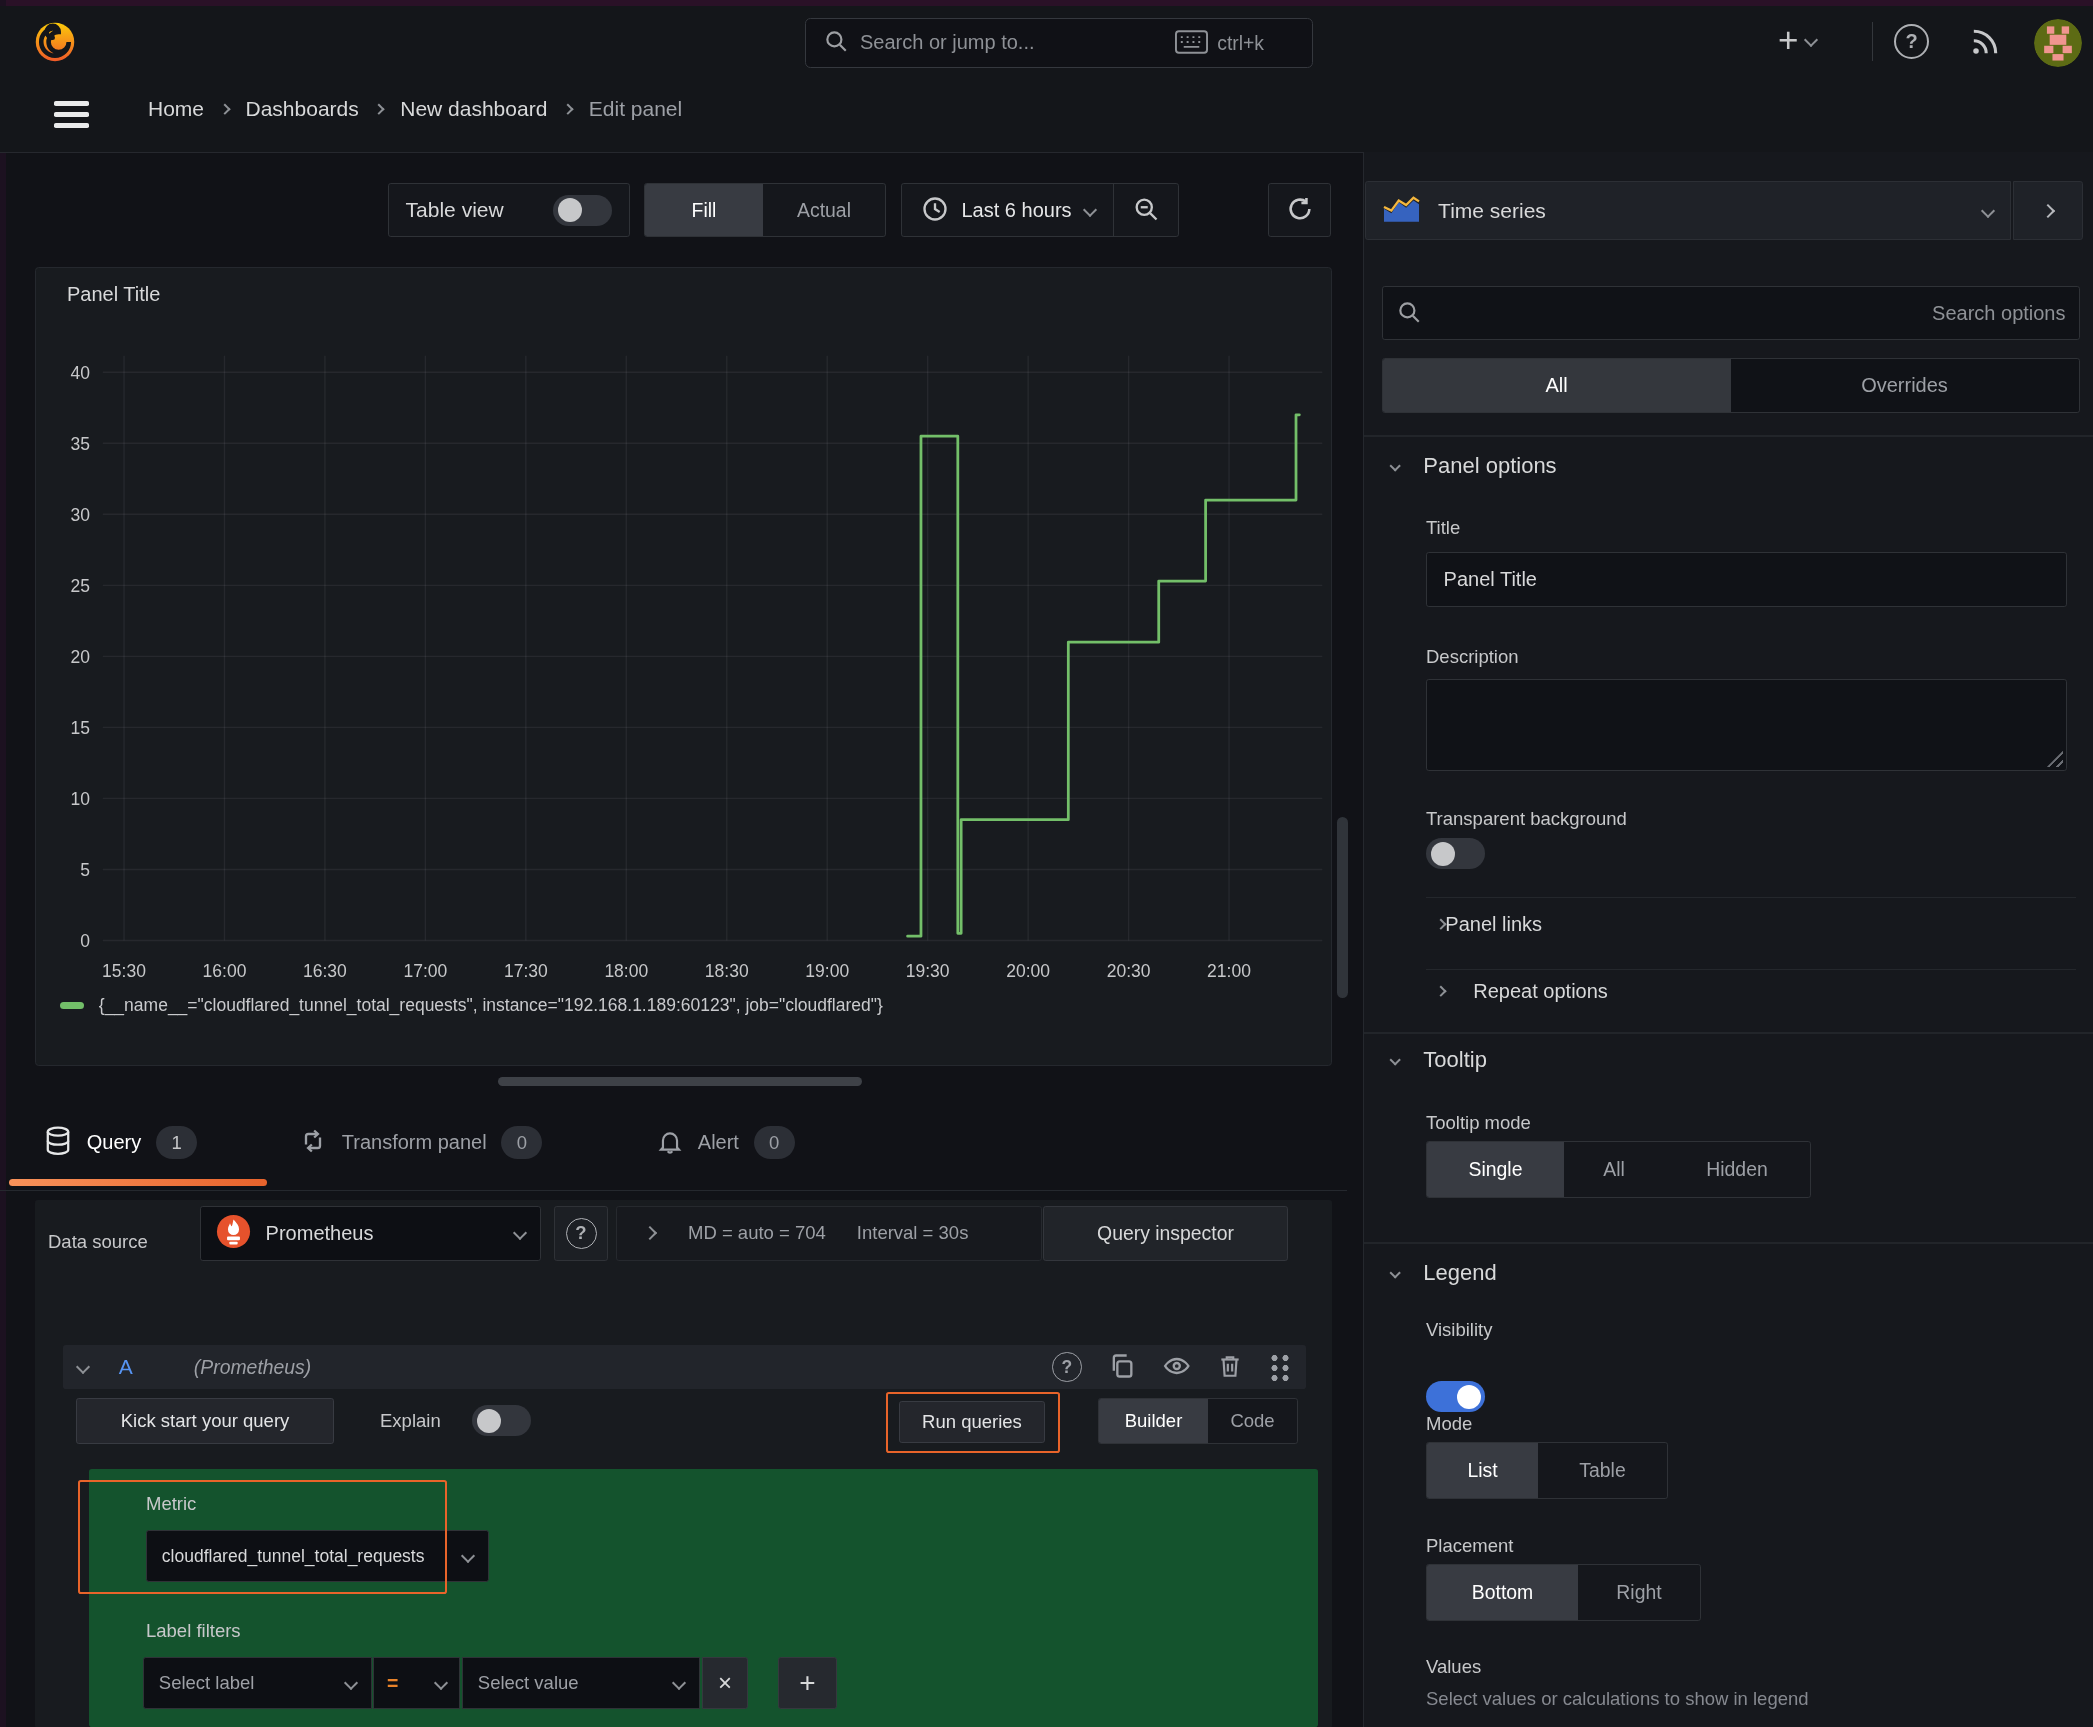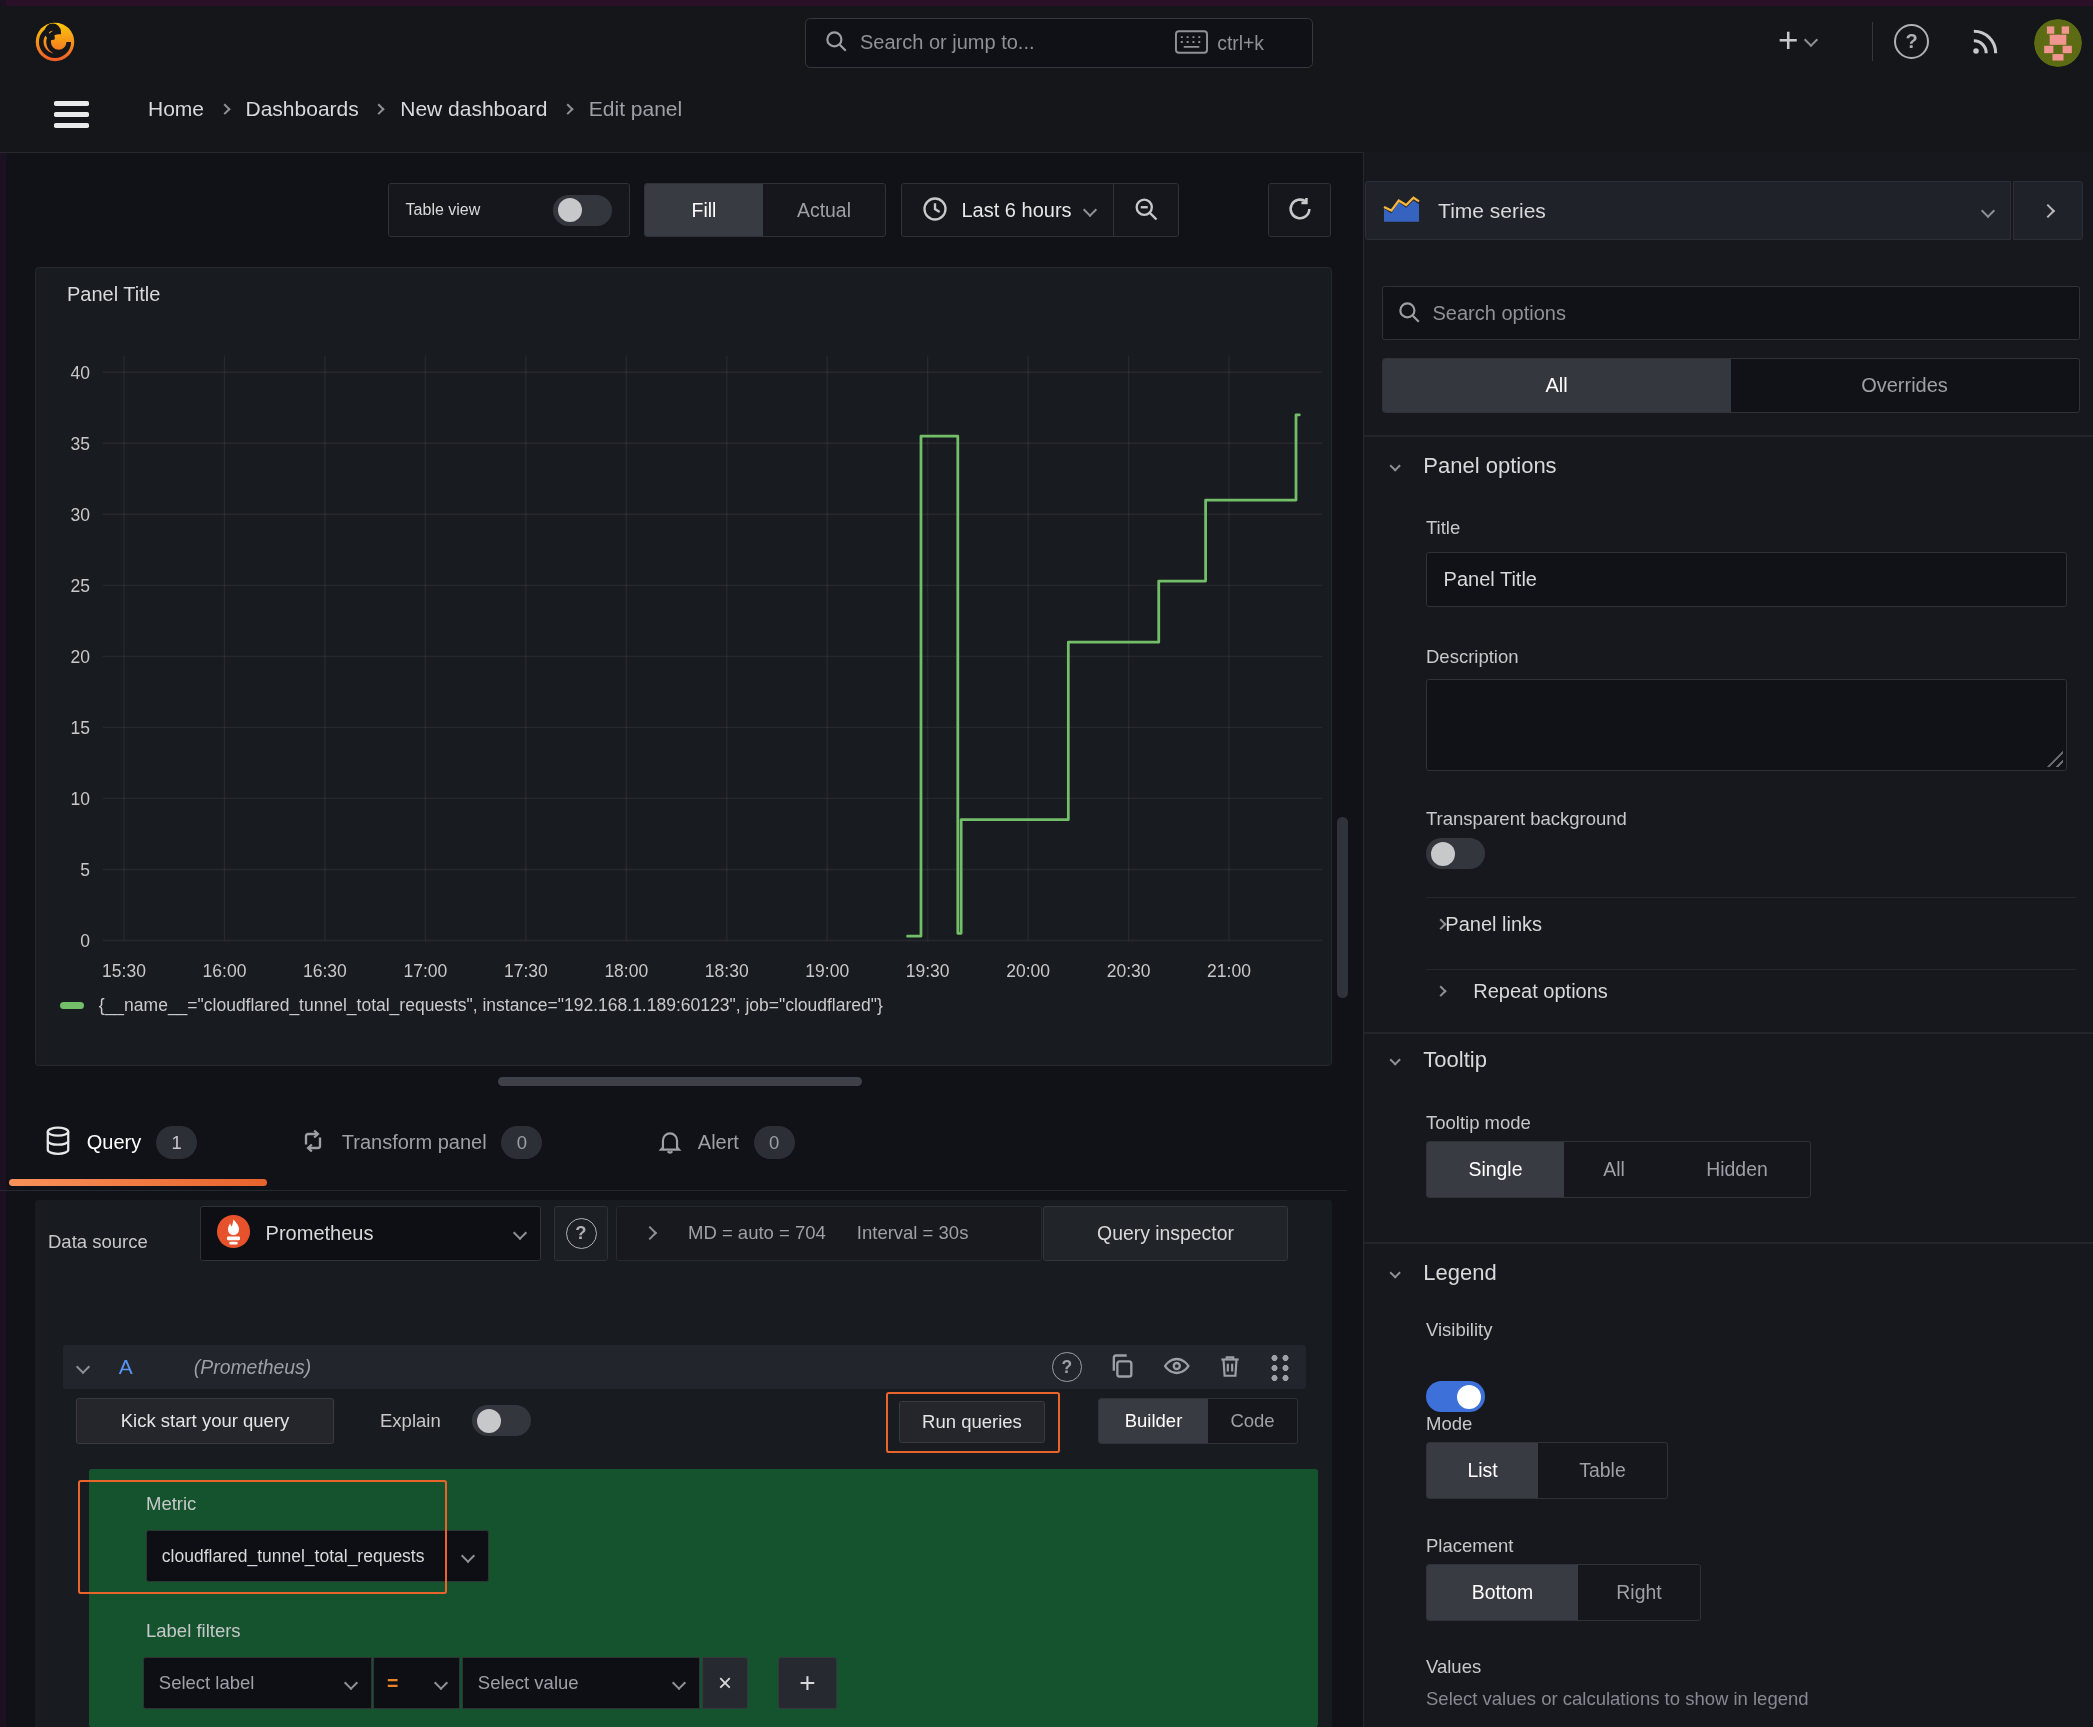--- a/index.html
+++ b/index.html
@@ -115,21 +115,21 @@
       <span style="color:#9da0a6">Edit panel</span>
     </div>
     <div class="abs flex" style="left:1689px;top:89px;width:102px;height:42px;justify-content:center;border:0.9px solid #e0226e;border-radius:2.8px;color:#eb4d83;font-size:19.4px">Discard</div>
     <div class="abs flex" style="left:1802px;top:89px;width:78px;height:42px;justify-content:center;background:#2f3339;border-radius:2.8px;color:#e6e7e8;font-size:19.4px">Save</div>
     <div class="abs flex" style="left:1892px;top:89px;width:87px;height:42px;justify-content:center;background:#3d71d9;border-radius:2.8px;color:#fff;font-size:19.4px">Apply</div>
     <div class="abs" style="left:1992px;top:87px;width:0.9px;height:46px;background:#2c2f35"></div>
     <div class="abs" style="left:2008px;top:103px"><span class="chv u"></span></div>
   </div>
 
   <div class="abs flex" style="left:388px;top:183px;width:242px;height:54px;border:0.9px solid #2f3237;border-radius:2.8px;background:#15171c;padding:0 16.6px;justify-content:space-between">
-    <span style="font-size:16px;color:#d8d9da">Table view</span>
+    <span style="font-size:21px;color:#d8d9da">Table view</span>
     <span class="tgl off">
         <span class="k"></span>
       </span>
   </div>
   <div class="abs seg" style="left:644px;top:183px;height:54px">
     <div class="on" style="width:118px">Fill</div>
     <div style="width:122px">Actual</div>
   </div>
   <div class="abs flex" style="left:901px;top:183px;height:54px;border:0.9px solid #2f3237;border-radius:2.8px;background:#15171c">
     <div class="flex" style="padding:0 18.5px;gap:13px;height:100%">
@@ -371,21 +371,21 @@
       <span class="chv r"></span>
     </div>
 
     <div class="abs flex" style="left:17.5px;top:134px;width:698px;height:54px;border:0.9px solid #2f3237;border-radius:2.8px;background:#101217;padding:0 13px">
       <span style="margin-right:11px">
         <svg width="26" height="26" viewBox="0 0 24 24" fill="none" stroke="#9d9fa3" stroke-width="2">
             <circle cx="10.5" cy="10.5" r="6.5"></circle>
             <path d="M15.5 15.5 21 21"></path>
           </svg>
       </span>
-      <input style="flex: 1 1 0%; background: transparent; border: none; color: rgb(199, 200, 202); font-size: 20px;" placeholder="Search options">
+      <input style="flex: 1 1 0%; background: transparent; border: none; color: rgb(199, 200, 202); font-size: 20px; text-align: right;" placeholder="Search options">
     </div>
 
     <div class="abs seg" style="left:17.5px;top:206px;width:698px;height:55px;background:#101217">
       <div class="on" style="width:50%;font-size:20px;background:#34373d">All</div>
       <div style="width:50%;font-size:20px">Overrides</div>
     </div>
 
     <div class="abs" style="left:0;top:283px;width:730px;height:1.8px;background:#22252a"></div>
 
     <div class="abs flex" style="left:27px;top:301px;gap:24px">

